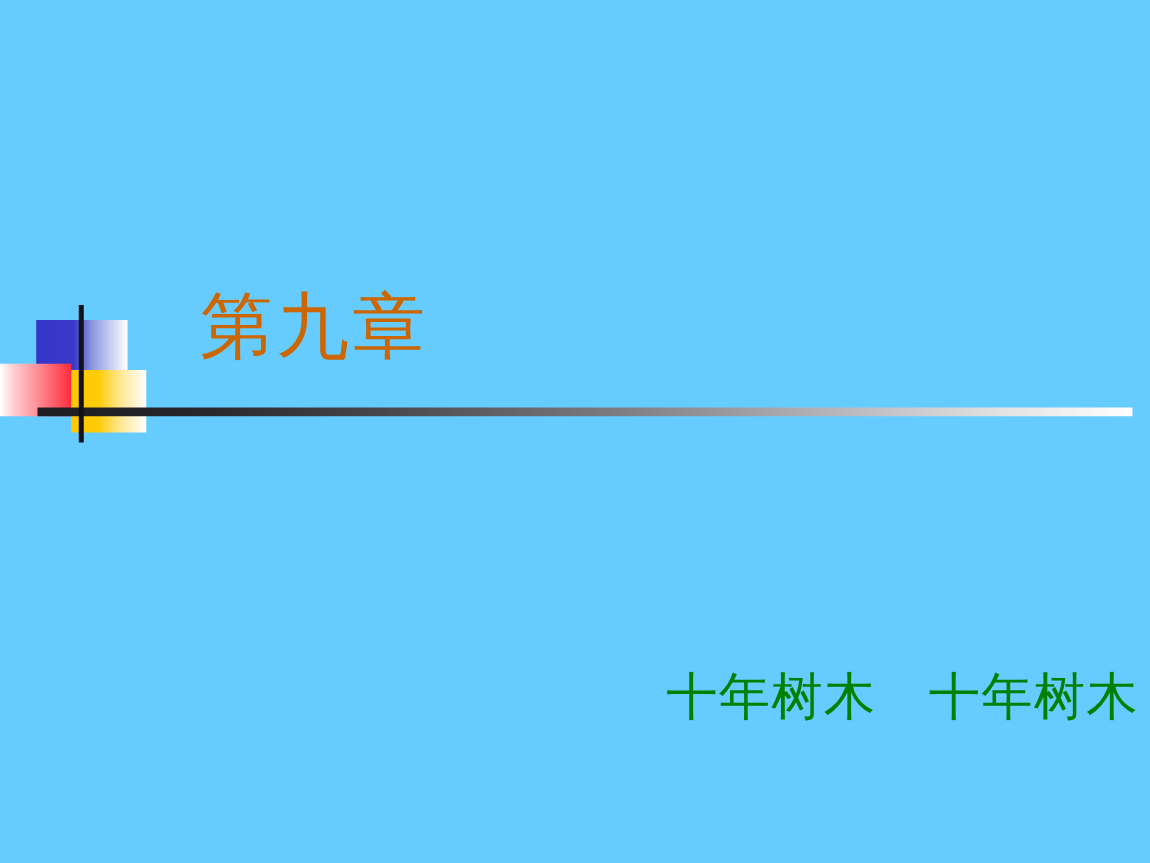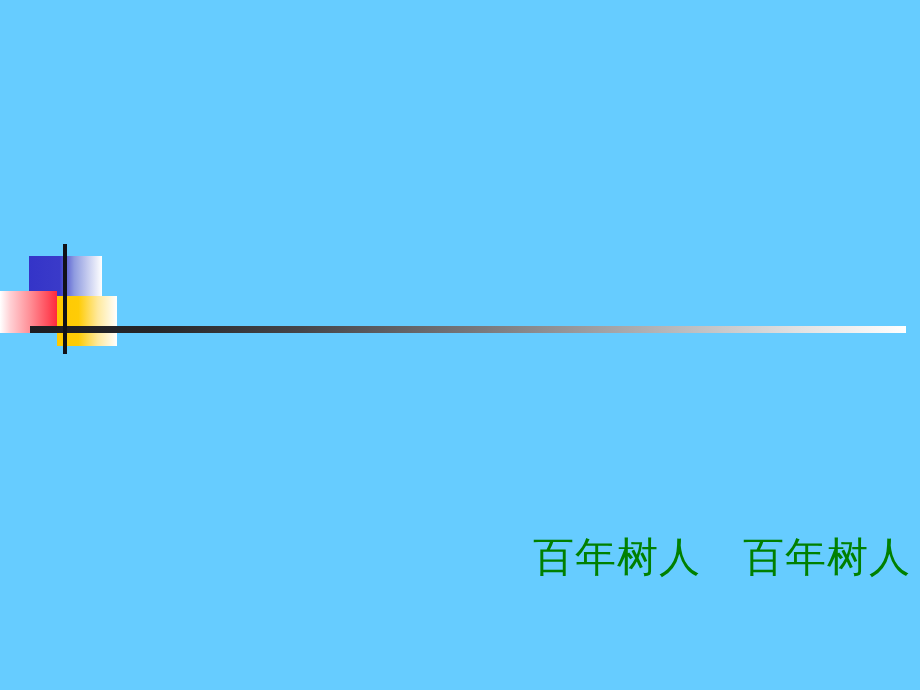--- a/index.html
+++ b/index.html
@@ -104,17 +104,18 @@
 <body>
 
 <div id="slide">
 
   <div class="deco-blue"></div>
   <div class="deco-red"></div>
   <div class="deco-yellow"></div>
   <div class="deco-hbar"></div>
   <div class="deco-vline"></div>
 
+  <div class="chapter-title">第九章</div>
 
 
-  <div class="slide-footer">百年树人　百年树人</div>
+  <div class="slide-footer">十年树木　十年树木</div>
 
 </div>
 
 </body></html>

